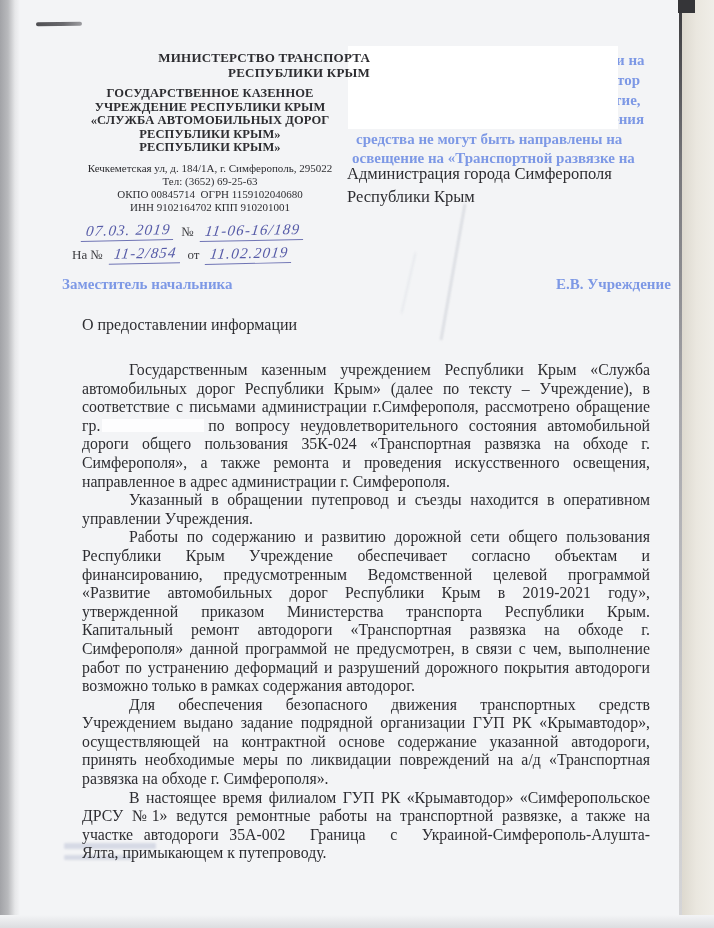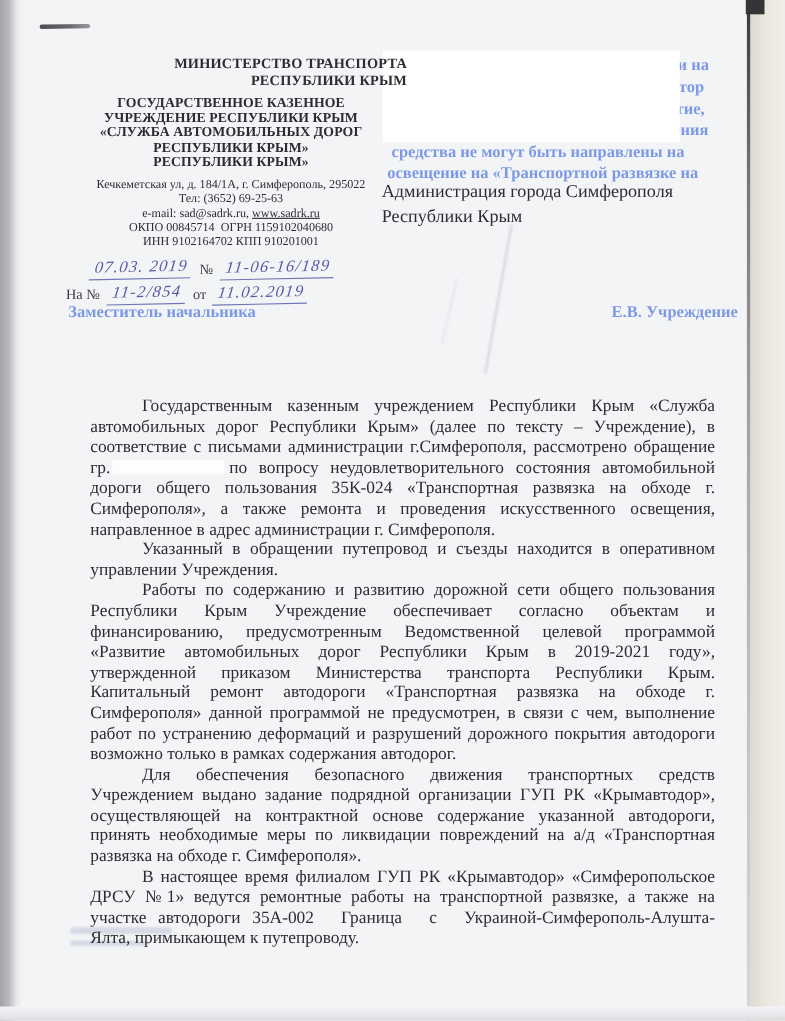--- a/index.html
+++ b/index.html
@@ -28,21 +28,21 @@
   .letterhead{position:absolute;left:50px;top:50px;width:320px;text-align:center;}
   .lh-ministry{font-weight:bold;font-size:13px;line-height:15px;letter-spacing:.2px;text-align:right;}
   .lh-org{margin-top:7px;font-weight:bold;font-size:12.5px;line-height:13.5px;letter-spacing:.1px;}
   .lh-contacts{margin-top:7px;font-size:11px;line-height:13px;}
   .lh-contacts .site{text-decoration:underline;}
 
   
   .ref{margin-top:8px;text-align:left;font-size:13px;}
   .ref-row{display:flex;align-items:flex-end;gap:7px;margin-bottom:4px;}
   .ref-row.first{margin-left:32px;}
-  .ref-row.second{margin-left:10px;}
+  .ref-row.second{margin-left:22px;}
   .hw{font-style:italic;color:#575ca8;font-size:15px;letter-spacing:1.2px;
       border-bottom:1.6px solid #6f74b4;transform:skewX(-8deg) rotate(-1.2deg);
       padding:0 4px 1px 4px;white-space:nowrap;font-family:"Liberation Serif",serif;}
   .ref-label{font-size:13px;color:#3a3a3e;padding-bottom:1px;white-space:nowrap;}
 
   
   .addressee{position:absolute;left:347px;top:163px;width:300px;
     font-size:16.5px;line-height:22.5px;}
 
   
@@ -97,21 +97,20 @@
     <div class="lh-org">
       <div>ГОСУДАРСТВЕННОЕ КАЗЕННОЕ</div>
       <div>УЧРЕЖДЕНИЕ РЕСПУБЛИКИ КРЫМ</div>
       <div>«СЛУЖБА АВТОМОБИЛЬНЫХ ДОРОГ</div>
       <div>РЕСПУБЛИКИ КРЫМ»</div>
       <div>РЕСПУБЛИКИ КРЫМ»</div>
     </div>
     <div class="lh-contacts">
       <div>Кечкеметская ул, д. 184/1А, г. Симферополь, 295022</div>
       <div>Тел: (3652) 69-25-63</div>
-      <div><span>e-mail: sad@sadrk.ru, </span><span class="site">www.sadrk.ru</span></div>
       <div>ОКПО 00845714&nbsp; ОГРН 1159102040680</div>
       <div>ИНН 9102164702 КПП 910201001</div>
     </div>
     <div class="ref">
       <div class="ref-row first">
         <span class="hw">07.03. 2019</span>
         <span class="ref-label">№</span>
         <span class="hw">11-06-16/189</span>
       </div>
       <div class="ref-row second">
@@ -121,20 +120,21 @@
         <span class="hw">11.02.2019</span>
       </div>
     </div>
   </div>
 
   <div class="addressee">
     <div>Администрация города Симферополя</div>
     <div>Республики Крым</div>
   </div>
 
+  <div class="subject">О предоставлении информации</div>
 
   <div class="body-text">
     <p><span>Государственным казенным учреждением Республики Крым «Служба автомобильных дорог Республики Крым» (далее по тексту – Учреждение), в соответствие с письмами администрации г.Симферополя, рассмотрено обращение гр.</span><span class="redact-inline"></span><span>по вопросу неудовлетворительного состояния автомобильной дороги общего пользования 35К-024 «Транспортная развязка на обходе г. Симферополя», а также ремонта и проведения искусственного освещения, направленное в адрес администрации г. Симферополя.</span></p>
     <p>Указанный в обращении путепровод и съезды находится в оперативном управлении Учреждения.</p>
     <p>Работы по содержанию и развитию дорожной сети общего пользования Республики Крым Учреждение обеспечивает согласно объектам и финансированию, предусмотренным Ведомственной целевой программой «Развитие автомобильных дорог Республики Крым в 2019-2021 году», утвержденной приказом Министерства транспорта Республики Крым. Капитальный ремонт автодороги «Транспортная развязка на обходе г. Симферополя» данной программой не предусмотрен, в связи с чем, выполнение работ по устранению деформаций и разрушений дорожного покрытия автодороги возможно только в рамках содержания автодорог.</p>
     <p>Для обеспечения безопасного движения транспортных средств Учреждением выдано задание подрядной организации ГУП РК «Крымавтодор», осуществляющей на контрактной основе содержание указанной автодороги, принять необходимые меры по ликвидации повреждений на а/д «Транспортная развязка на обходе г. Симферополя».</p>
     <p><span>В настоящее время филиалом ГУП РК «Крымавтодор» «Симферопольское ДРСУ №1» ведутся ремонтные работы на транспортной развязке, а также на участке автодороги</span> <span class="wide-gaps">35А-002 Граница с Украиной-Симферополь-Алушта-Ялта,</span> <span>примыкающем к путепроводу.</span></p>
   </div>
 
 </div>

